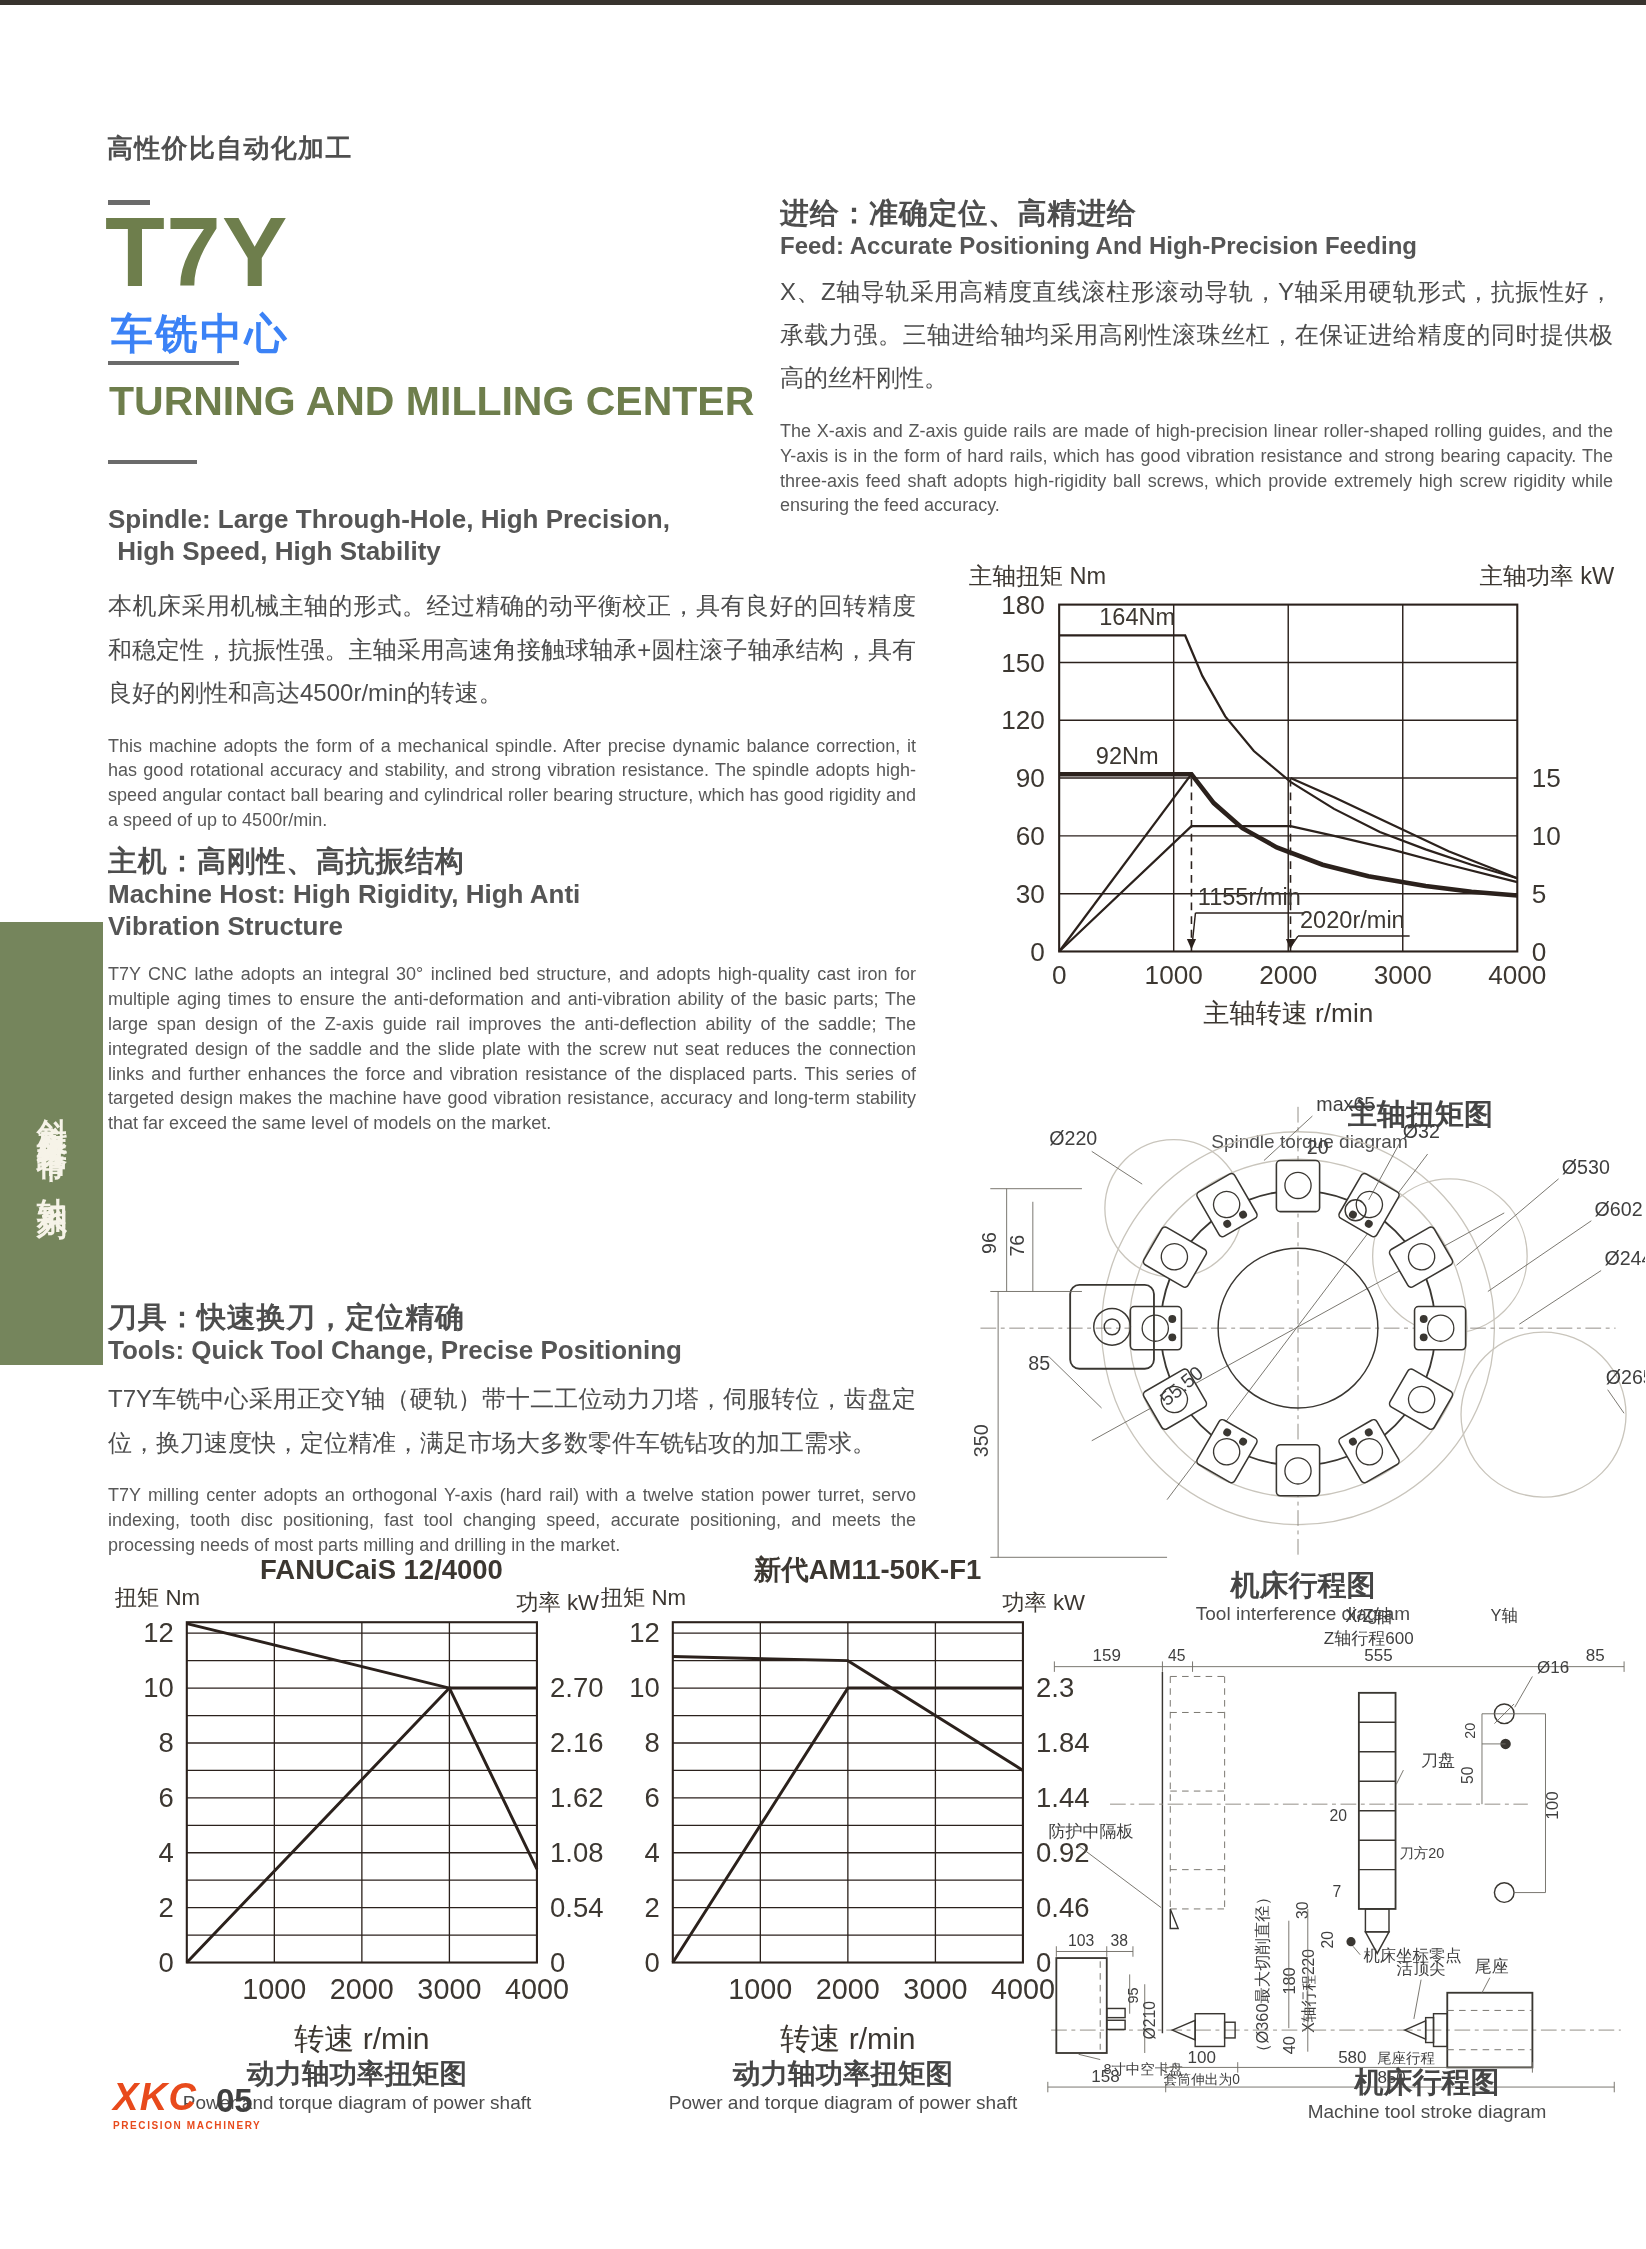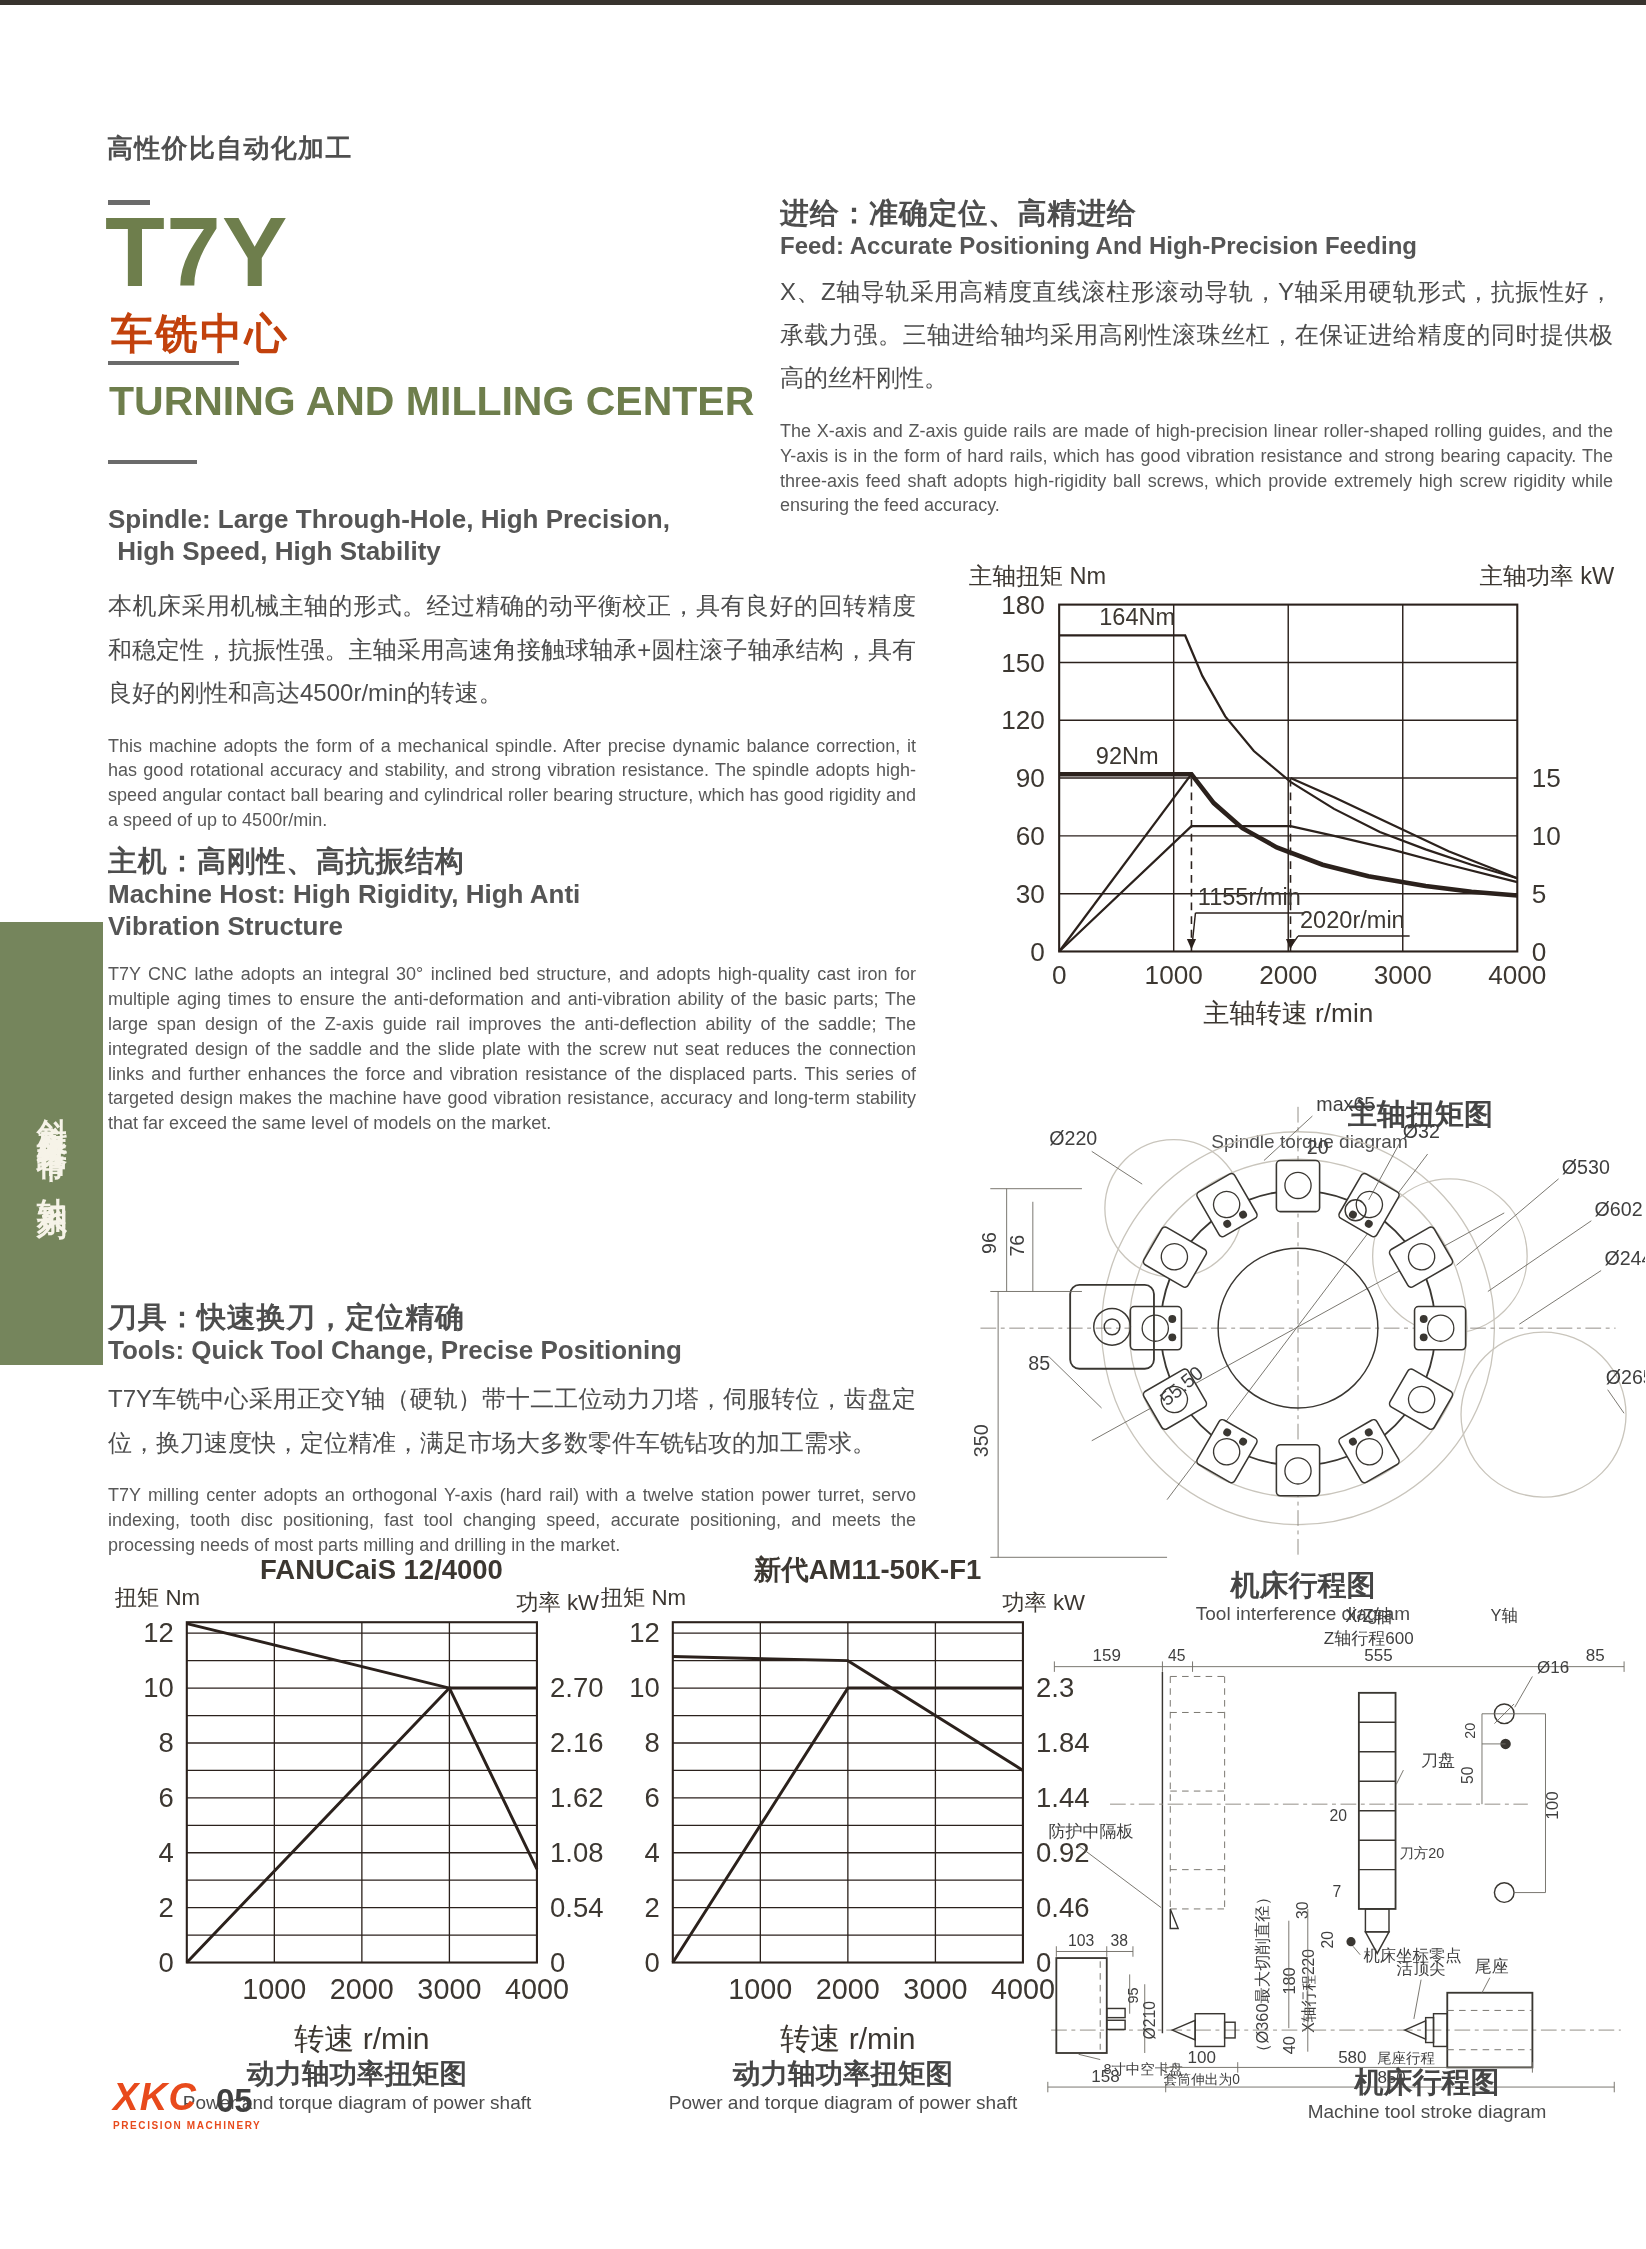--- a/index.html
+++ b/index.html
@@ -7,21 +7,21 @@
   .page{position:relative;width:1646px;height:2250px;background:#ffffff;overflow:hidden;
         font-family:"Liberation Sans","DejaVu Sans",sans-serif;color:#4a4a4a;}
   .topstrip{position:absolute;left:0;top:0;width:1646px;height:4.6px;background:#38332e;}
   .abs{position:absolute;}
   .eyebrow{left:107px;top:131px;font-size:26px;font-weight:700;color:#4f4f4f;letter-spacing:1.3px;}
   .rule{background:#6b6b6b;}
   .rule1{left:108px;top:200px;width:42px;height:4.6px;}
   .rule2{left:108px;top:361px;width:131px;height:3.9px;}
   .rule3{left:108px;top:460px;width:89px;height:3.9px;}
   .model{left:105px;top:196px;font-size:98px;font-weight:800;color:#6e7e4c;letter-spacing:1.3px;}
-  .model-cn{left:111px;top:306px;font-size:42px;font-weight:800;color:#c2410c;letter-spacing:2.6px;}
+  .model-cn{left:111px;top:306px;font-size:42px;font-weight:800;color:#3b82f6;letter-spacing:2.6px;}
   .model-en{left:109px;top:378px;font-size:41px;font-weight:800;color:#6e7e4c;letter-spacing:0px;}
   .sec{position:absolute;width:808px;}
   .h-cn{font-size:29px;font-weight:800;color:#4d4d4d;letter-spacing:0.7px;line-height:1.25;}
   .h-en{font-size:26px;font-weight:800;color:#555;line-height:1.22;}
   .b-cn{font-size:24px;color:#4c4c4c;line-height:1.8;text-align:justify;margin-top:17px;}
   .b-en{font-size:18px;color:#585858;line-height:1.38;text-align:justify;margin-top:19.6px;}
   .feedcol{left:780px;top:195px;width:833px;}
   .sidebar{left:0;top:922px;width:103px;height:443px;background:#75855c;display:flex;align-items:center;justify-content:center;}
   .sidebar span{writing-mode:vertical-rl;text-orientation:upright;color:#f6f3e8;font-size:30px;font-weight:700;letter-spacing:6.5px;}
   .charttitle-cn{font-size:29px;font-weight:800;color:#454545;text-align:center;}

